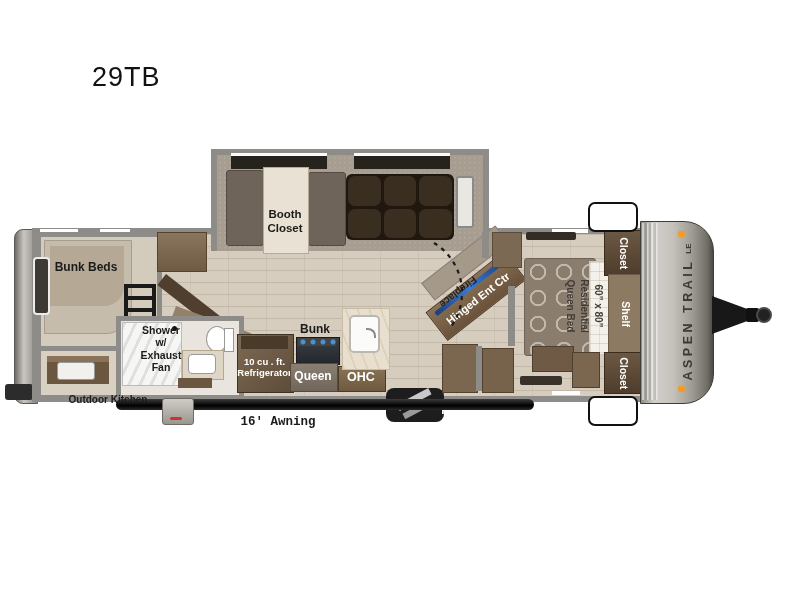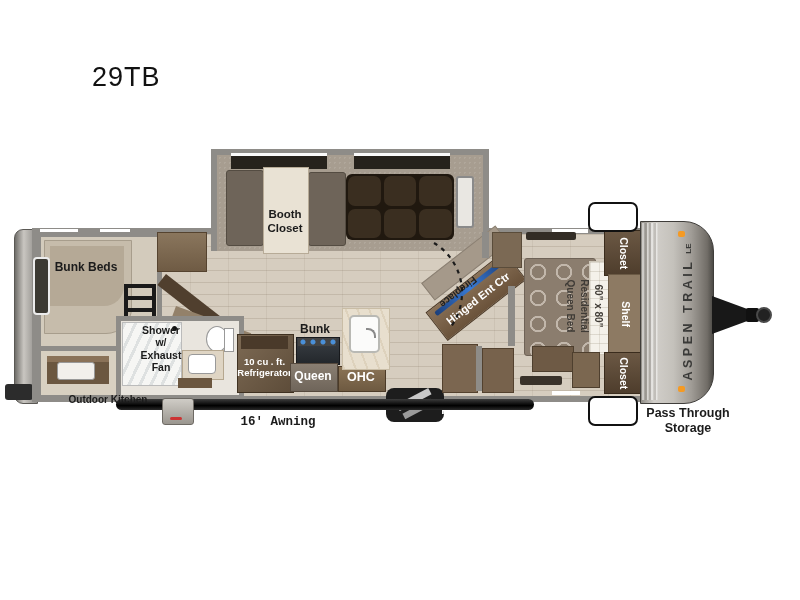--- a/index.html
+++ b/index.html
@@ -171,22 +171,20 @@
   <div class="abs" style="left:588px;top:396px;width:46px;height:26px;background:#fff;border:2.5px solid #111;border-radius:7px;"></div>
 
   <div class="abs" style="left:116px;top:399px;width:418px;height:11px;border-radius:6px;
               background:linear-gradient(#3c3c3c,#000 60%,#2a2a2a);"></div>
   <div class="abs" style="left:162px;top:398px;width:30px;height:25px;background:linear-gradient(#cfccc6,#9a968f);
               border:1px solid #6e6a64;border-radius:3px;"></div>
   <div class="abs" style="left:170px;top:417px;width:12px;height:3px;background:#c33;border-radius:2px;"></div>
 
   <div class="lbl" style="left:48px;top:394px;width:120px;font-size:10px;">Outdoor Kitchen</div>
   <div class="lbl" style="left:218px;top:415px;width:120px;font-size:12.5px;font-family:Liberation Mono, monospace;">16' Awning</div>
-  <div class="lbl" style="left:632px;top:406px;width:112px;font-size:12.5px;">Pass Through
-Storage</div>
 
   <svg width="800" height="600" style="position:absolute;left:0;top:0;pointer-events:none;">
     <path d="M 434 243 A 58 58 0 0 1 450 328" fill="none" stroke="#1b1b1b" stroke-width="2.2" stroke-dasharray="4 5"></path>
     <polygon points="712,296 750,310 750,320 712,334" fill="#181818"></polygon>
     <rect x="746" y="308" width="13" height="14" rx="2" fill="#111"></rect>
     <circle cx="764" cy="315" r="7" fill="#222" stroke="#4a4a4a" stroke-width="2"></circle>
   </svg>
 
 </div>
 

